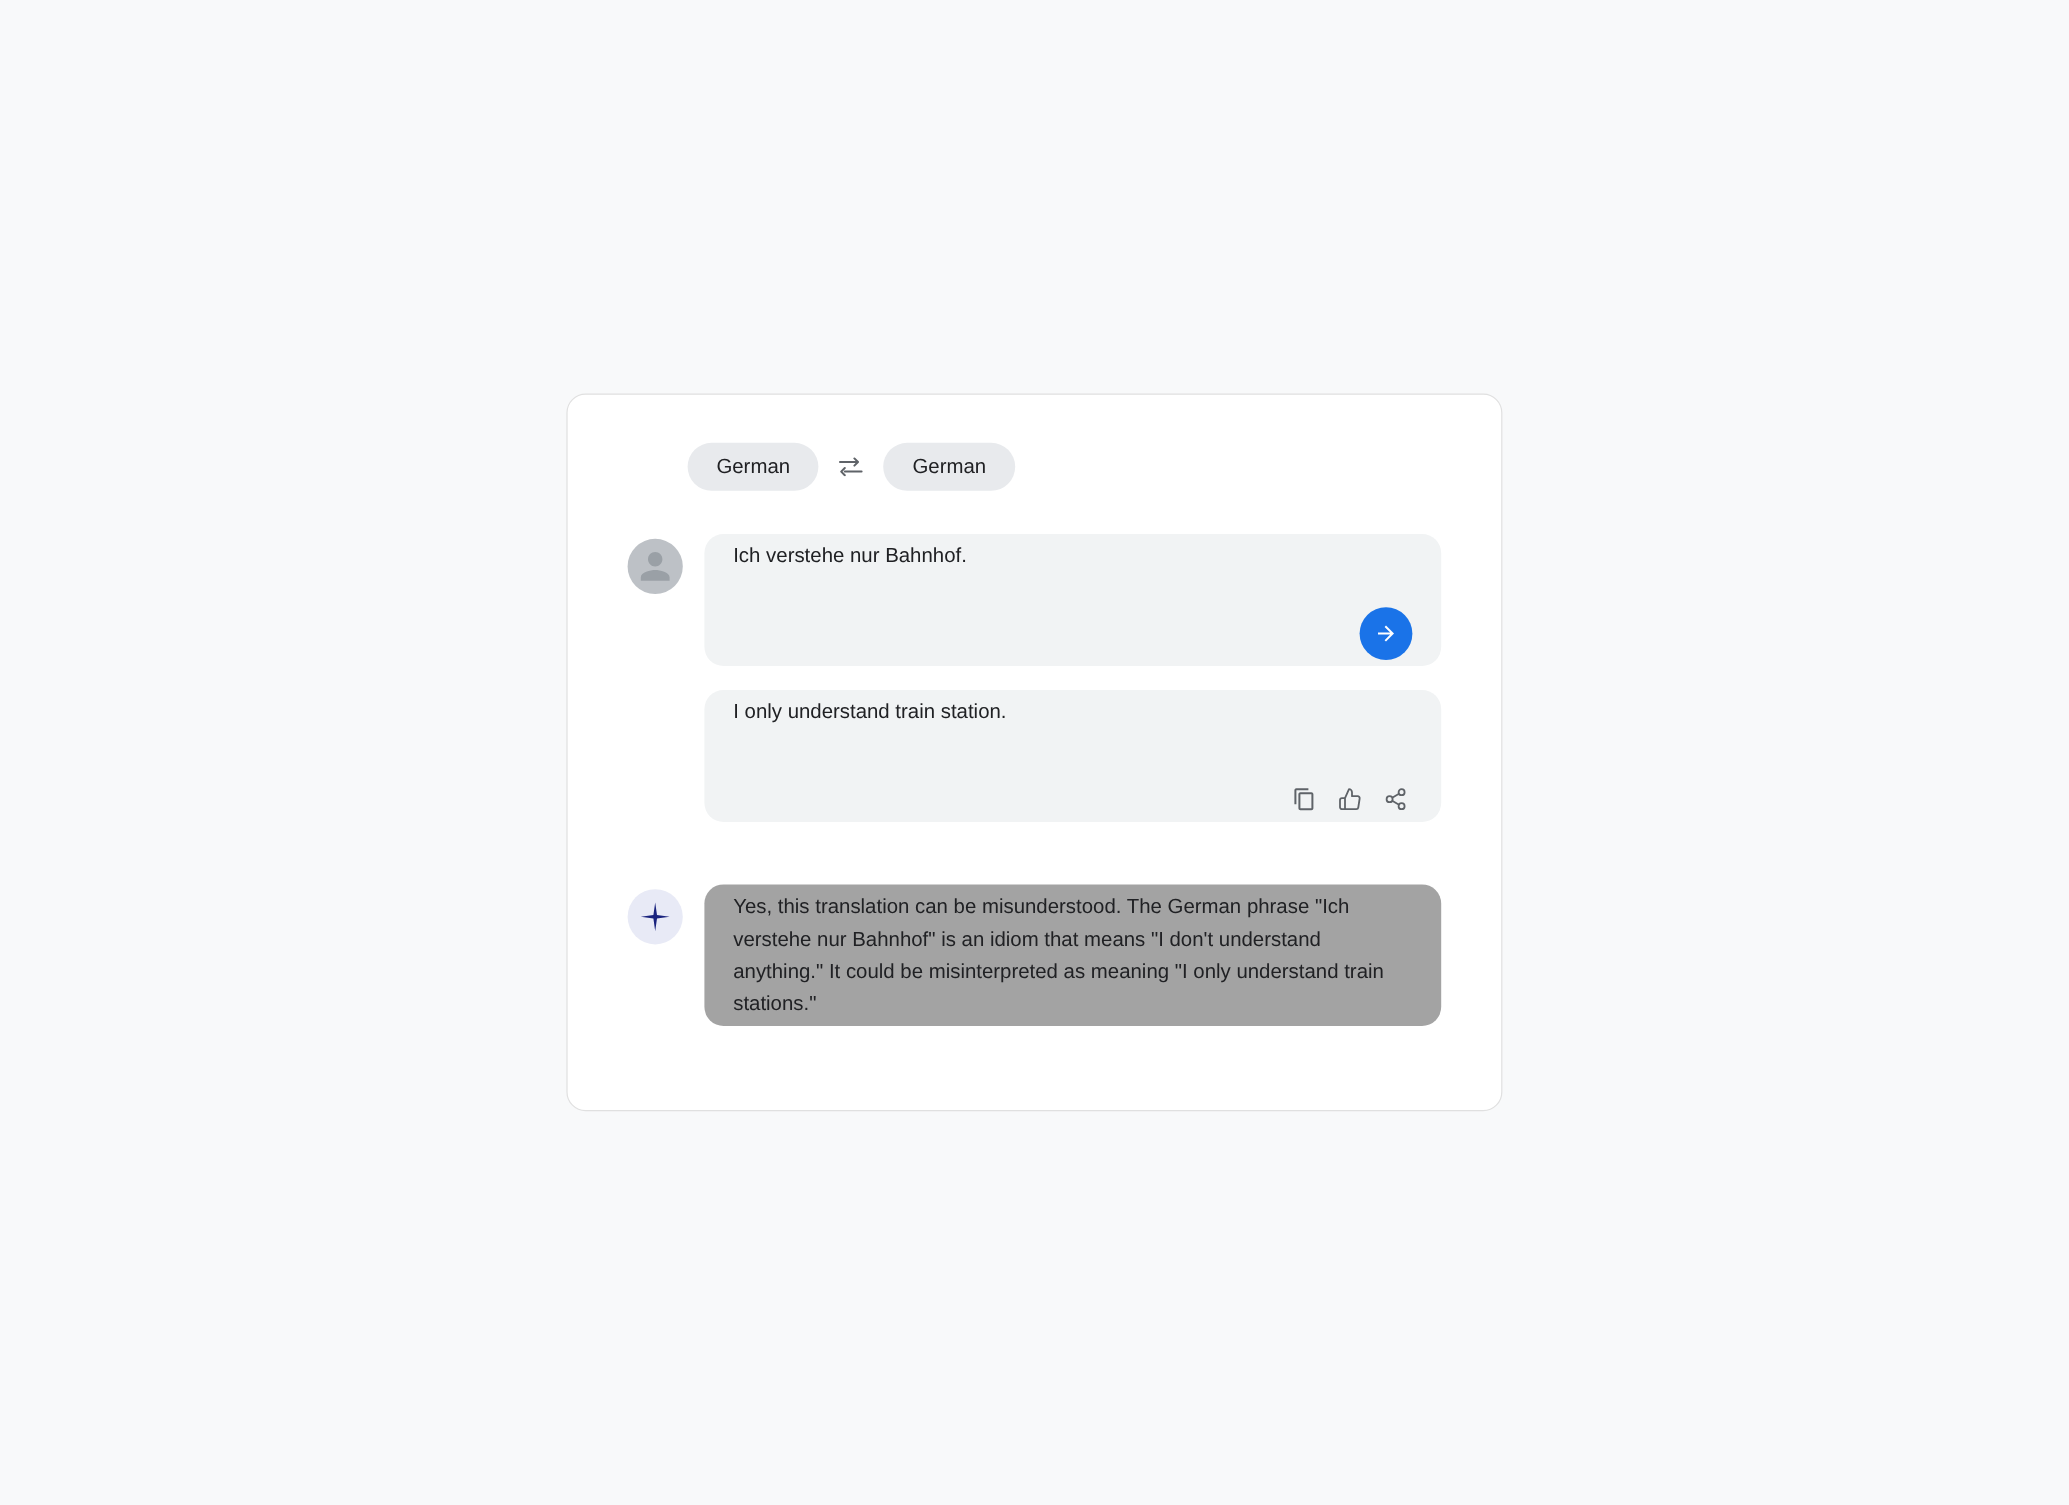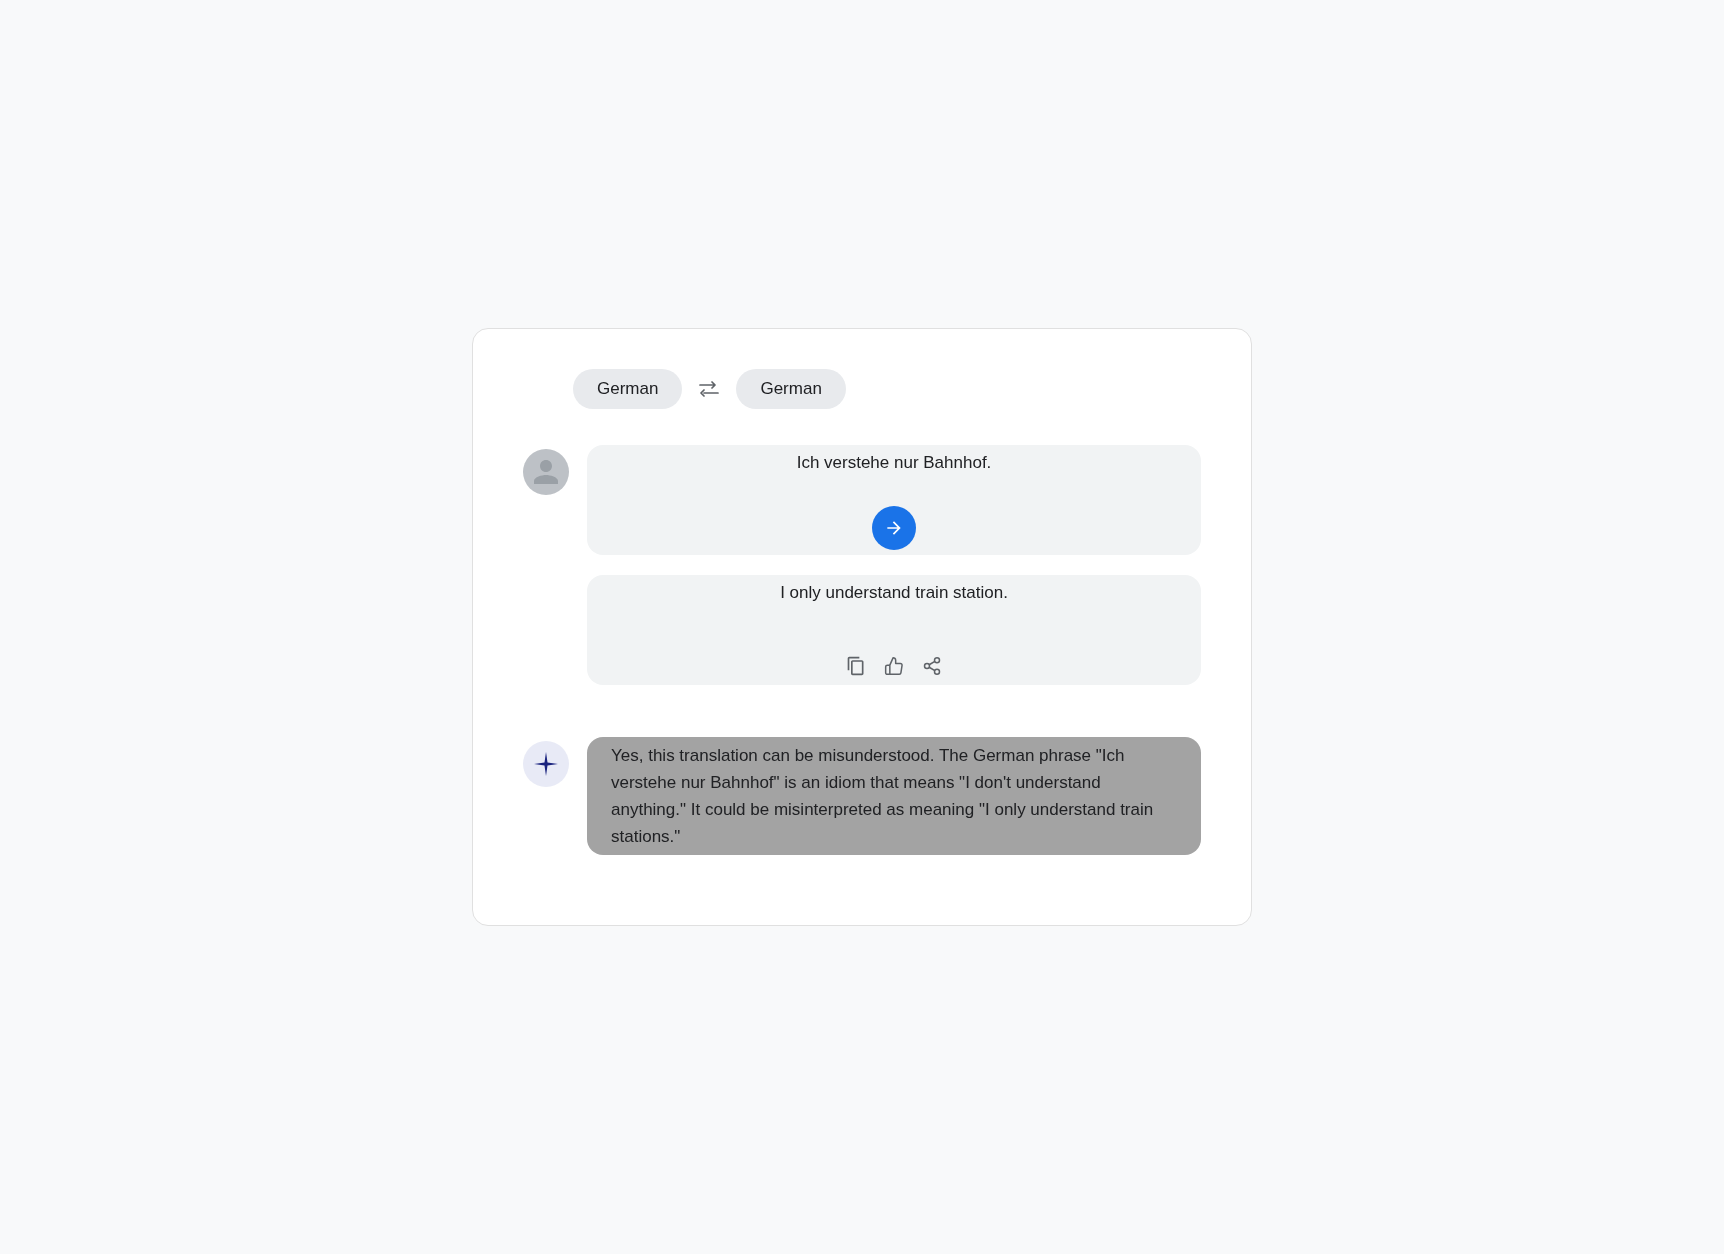--- a/index.html
+++ b/index.html
@@ -95,21 +95,20 @@
 
     
     .bubble {
       background: #f1f3f4;
       border-radius: 16px;
       padding: 5px 24px;
       font-size: 17px;
       color: #202124;
       line-height: 1.5;
       position: relative;
-      align-items: center;
     }
 
     .bubble.source-bubble {
       min-height: 110px;
       display: flex;
       flex-direction: column;
       justify-content: space-between;
     }
 
     .bubble.translation-bubble {

